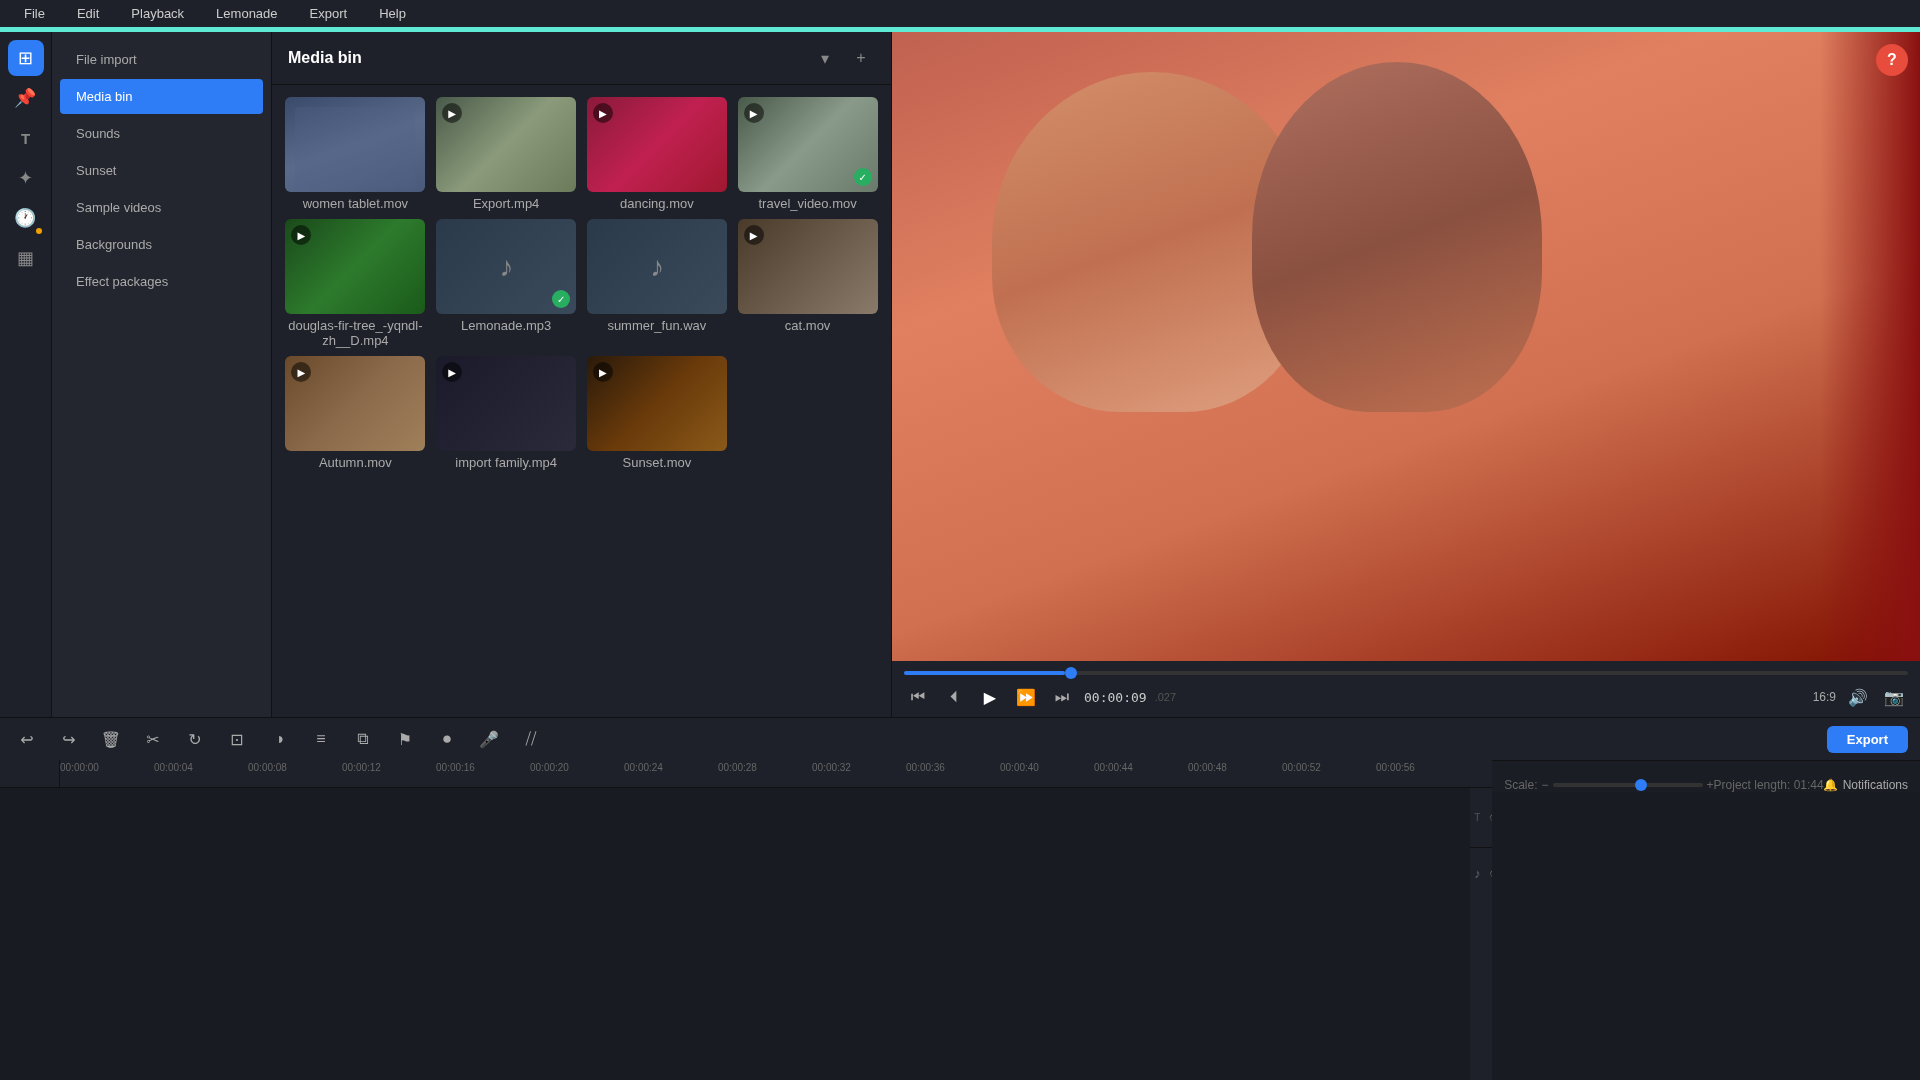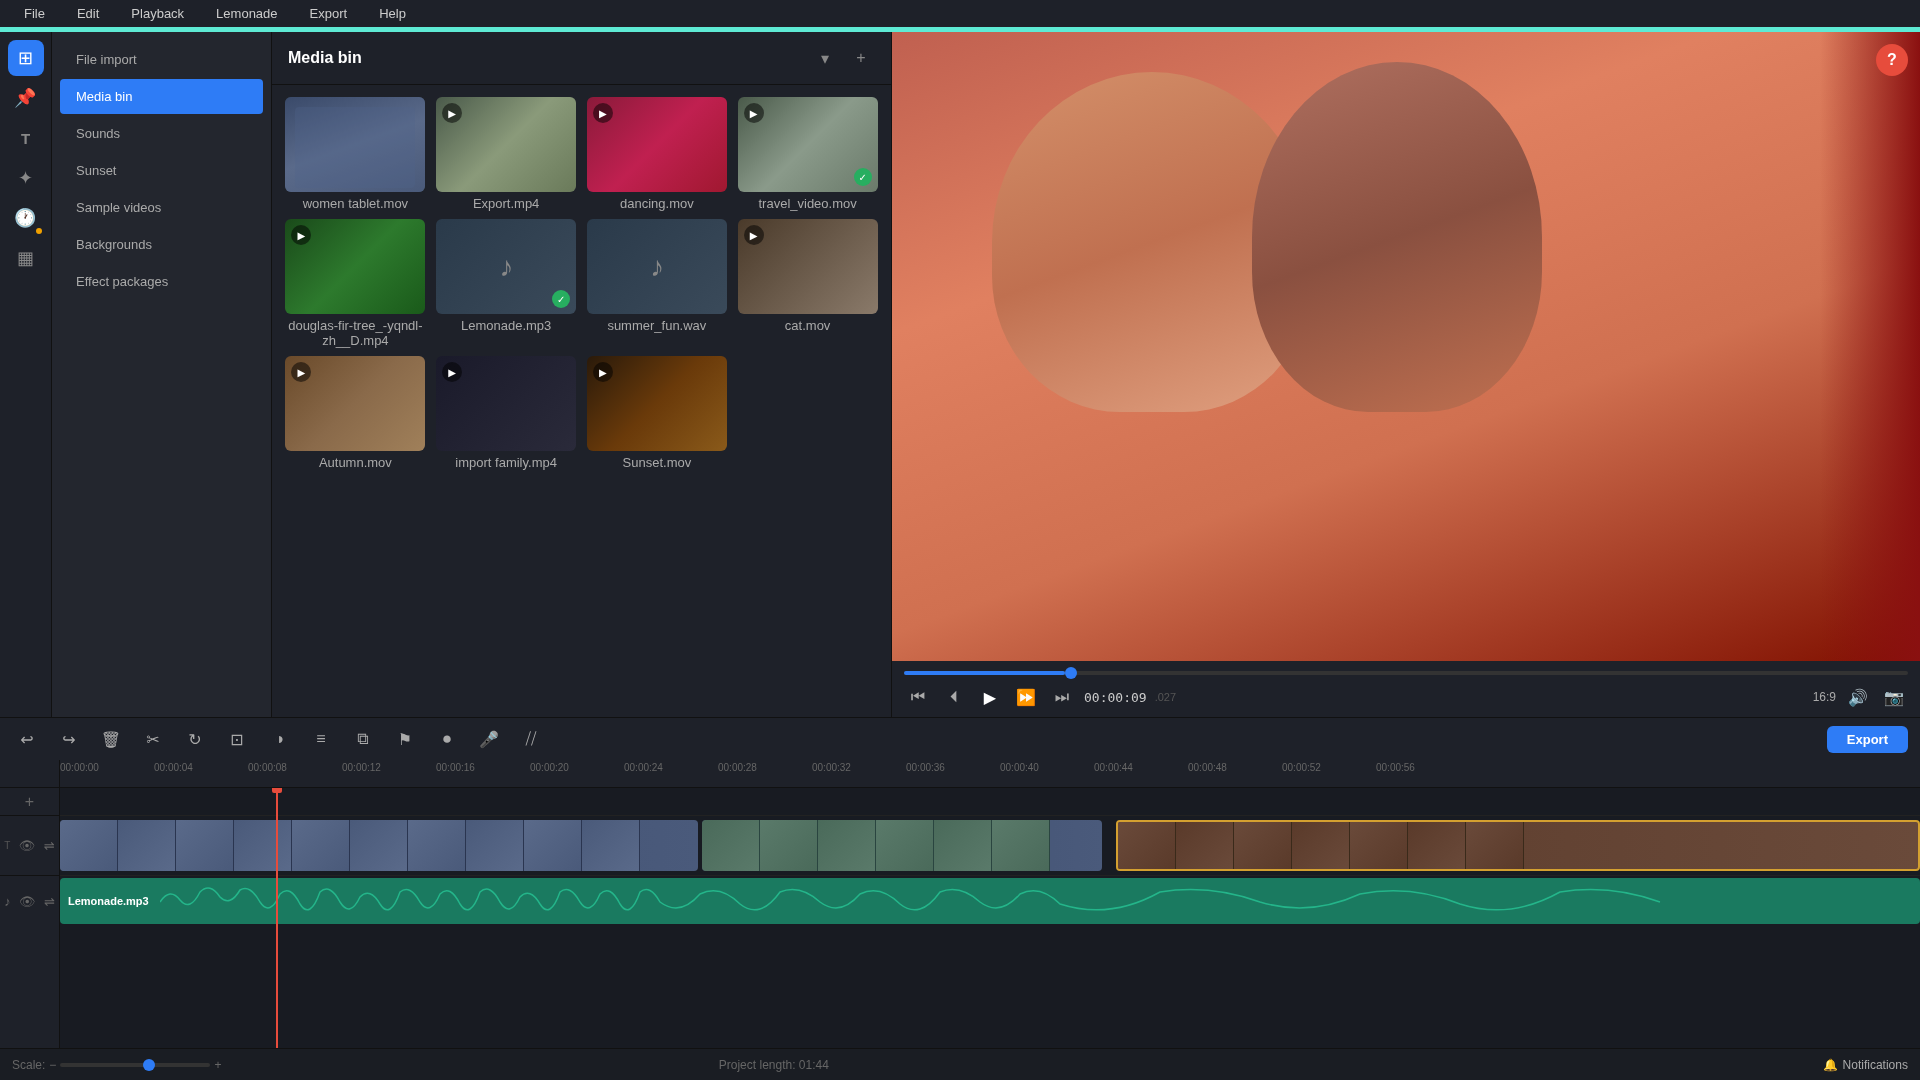--- a/index.html
+++ b/index.html
@@ -278,21 +278,21 @@
         <div class="tool-btn">◑</div>
         <div class="tool-btn">≡</div>
         <div class="tool-btn">⧉</div>
         <div class="tool-btn">⚑</div>
         <div class="tool-btn">⏺</div>
         <div class="tool-btn">🎤</div>
         <div class="tool-btn">⧸⧸</div>
         <button class="export-btn">Export</button>
       </div>
 
-      <div style="display:flex; flex-direction:column; height:320px;">
+      <div style="display:flex; flex-direction:row; height:320px;">
 
         <div style="display:flex; height:28px; background:#1e2129; border-bottom:1px solid #111; overflow:hidden;">
           <div style="width:60px; flex-shrink:0; border-right:1px solid #111;"></div>
           <div style="display:flex; flex:1; padding-top:2px;">
             <div class="ruler-tick">
                 <span class="ruler-label">00:00:00</span>
               </div>
             <div class="ruler-tick">
                 <span class="ruler-label">00:00:04</span>
               </div>
@@ -416,21 +416,21 @@
                   <svg width="100%" height="100%" xmlns="http://www.w3.org/2000/svg" preserveAspectRatio="none">
                     <path d="M0,20 Q10,5 20,18 Q30,30 40,10 Q50,0 60,15 Q70,25 80,8 Q90,2 100,20 Q110,35 120,12 Q130,2 140,22 Q150,38 160,10 Q170,1 180,20 Q190,36 200,15 Q210,5 220,22 Q230,38 240,10 Q250,2 260,20 Q270,35 280,12 Q290,2 300,22 Q310,38 320,10 Q330,1 340,20 Q350,36 360,15 Q370,5 380,22 Q390,38 400,10 Q410,2 420,20 Q430,35 440,12 Q450,2 460,22 Q470,38 480,10 Q490,2 500,20 Q520,35 540,12 Q560,2 580,22 Q600,38 620,10 Q640,2 660,20 Q680,35 700,12 Q720,2 740,22 Q760,38 780,10 Q800,2 820,20 Q840,35 860,12 Q880,2 900,22 Q950,38 1000,10 Q1050,2 1100,20 Q1150,35 1200,12 Q1250,2 1300,22 Q1350,38 1400,10 Q1450,2 1500,20" stroke="#27c495" stroke-width="1.5" fill="none" opacity="0.8"></path>
                   </svg>
                 </div>
               </div>
             </div>
 
           </div>
         </div>
 
-        <div style="display:flex; align-items:center; height:32px; background:#1a1d23; border-top:1px solid #111; padding:0 12px;">
+        <div style="display:flex; align-items:flex-end; height:32px; background:#1a1d23; border-top:1px solid #111; padding:0 12px;">
           <span class="scale-label">Scale:</span>
           <div style="display:flex; align-items:center; gap:4px; margin-left:4px;">
             <span style="color:#666; cursor:pointer;">−</span>
             <div class="scale-slider">
               <div class="scale-thumb"></div>
             </div>
             <span style="color:#666; cursor:pointer;">+</span>
           </div>
           <span class="project-length">
             <span>Project length:</span>&nbsp;<span>01:44</span>

